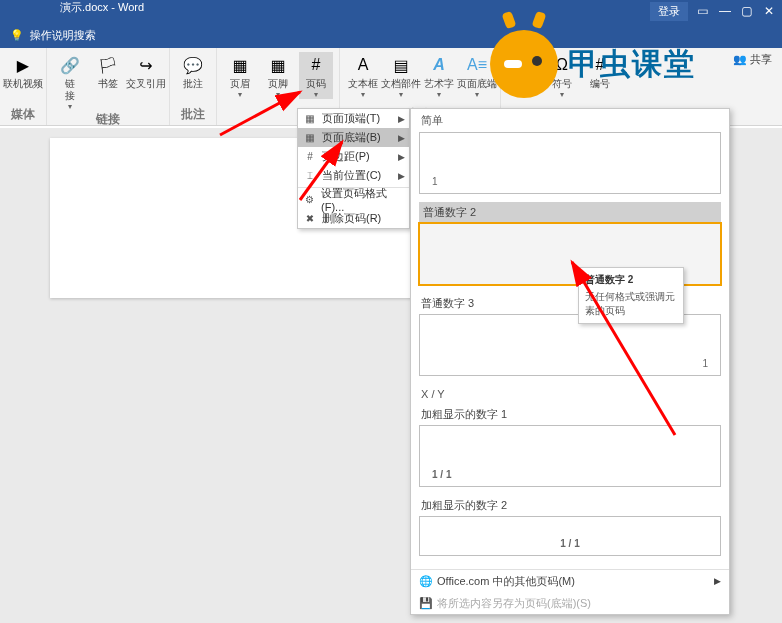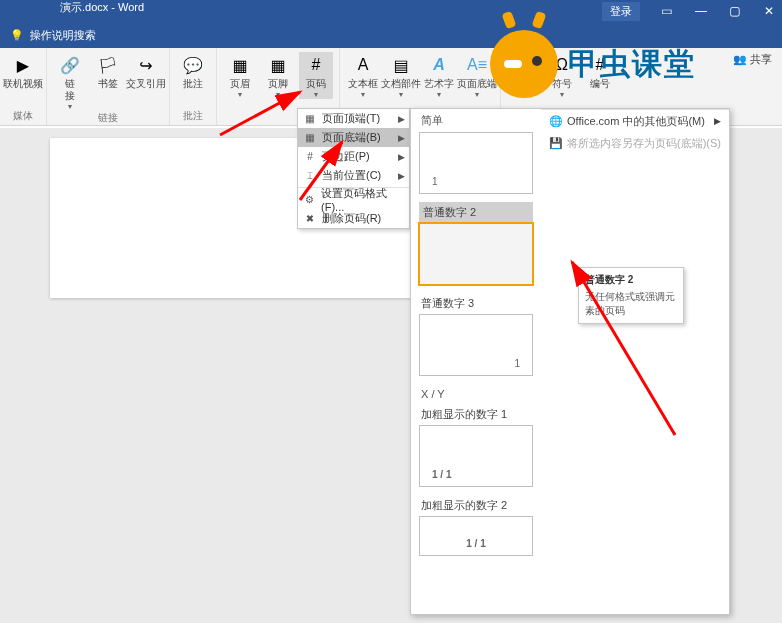--- a/index.html
+++ b/index.html
@@ -1,48 +1,48 @@
 <!DOCTYPE html>
 <html><head>
 <meta charset="utf-8">
 <style>
   * { box-sizing: border-box; margin: 0; padding: 0; font-family: "Microsoft YaHei", sans-serif; }
   body { width: 782px; height: 623px; background: #fff; overflow: hidden; position: relative; }
 
   .titlebar { background: #2b579a; height: 22px; display: flex; color: #fff; font-size: 11px; }
   .titlebar .title { margin-left: 60px; }
   .titlebar .spacer { flex: 1; }
-  .titlebar .btns { display: flex; align-items: center; gap: 20px; margin-right: 6px; }
+  .titlebar .btns { display: flex; align-items: center; gap: 8px; margin-right: 6px; }
   .titlebar .login { background: #3a67ab; padding: 2px 8px; font-size: 11px; }
   .titlebar .icon { width: 14px; height: 14px; display: flex; align-items: center; justify-content: center; font-size: 12px; }
 
   .searchbar { background: #2b579a; height: 26px; display: flex; align-items: center; color: #fff; font-size: 11px; padding-left: 10px; }
   .searchbar .bulb { margin-right: 6px; }
 
   .ribbon { background: #f3f3f3; height: 78px; border-bottom: 1px solid #d4d4d4; display: flex; }
   .rgroup { display: flex; flex-direction: column; align-items: center; border-right: 1px solid #e1e1e1; padding: 4px 6px 0 6px; }
   .rgroup .icons { display: flex; gap: 4px; }
   .rbtn { display: flex; flex-direction: column; align-items: center; justify-content: flex-start; width: 34px; padding-top: 2px; }
   .rbtn .ico { width: 22px; height: 22px; display: flex; align-items: center; justify-content: center; }
   .rbtn .lbl { font-size: 10px; color: #444; text-align: center; line-height: 12px; margin-top: 2px; white-space: pre; }
   .rbtn .caret { font-size: 8px; color: #666; }
-  .grouplabel { font-size: 10px; color: #777; margin-top: auto; padding-bottom: 2px; }
+  .grouplabel { font-size: 12px; color: #777; margin-top: auto; padding-bottom: 2px; font-weight: bold; }
   .share { margin-left: auto; padding: 4px 10px; font-size: 11px; color: #444; }
 
   .doc { position: absolute; left: 0; right: 0; top: 128px; bottom: 0; background: #eaeaea; }
   .page { position: absolute; left: 50px; top: 10px; width: 520px; height: 160px; background: #fff; box-shadow: 0 1px 3px rgba(0,0,0,.2); }
 
   .dropdown { position: absolute; left: 297px; top: 108px; width: 113px; background: #fff; border: 1px solid #c8c8c8; box-shadow: 2px 2px 4px rgba(0,0,0,.2); font-size: 11px; color: #333; z-index: 5; }
   .dropdown .row { display: flex; align-items: center; height: 19px; padding: 0 4px; position: relative; }
   .dropdown .row .ico2 { width: 16px; text-align: center; font-size: 10px; color: #555; margin-right: 4px; }
   .dropdown .row .arrow { position: absolute; right: 4px; font-size: 9px; color: #555; }
   .dropdown .row.sel { background: #c5c5c5; }
   .dropdown .sep { height: 1px; background: #e0e0e0; margin: 2px 0; }
 
-  .gallery { position: absolute; left: 410px; top: 108px; width: 320px; bottom: 8px; background: #fff; border: 1px solid #c8c8c8; box-shadow: 2px 2px 6px rgba(0,0,0,.25); z-index: 6; display: flex; font-size: 11px; color: #333; overflow: hidden; }
+  .gallery { position: absolute; left: 410px; top: 108px; width: 320px; bottom: 8px; background: #fff; border: 1px solid #c8c8c8; box-shadow: 2px 2px 6px rgba(0,0,0,.25); z-index: 6; display: flex; flex-direction: column; font-size: 11px; color: #333; overflow: hidden; }
   .gallery .scroll { flex: 1; overflow-y: auto; padding: 0 8px 4px 8px; }
   .gallery .sechdr { font-size: 11px; color: #555; padding: 4px 0 4px 2px; }
   .gallery .itemname { font-size: 11px; color: #444; padding: 3px 0 3px 2px; }
   .gallery .preview { border: 1px solid #bfbfbf; height: 62px; background: #fff; position: relative; margin-bottom: 8px; }
   .gallery .preview.sel { border: 1px solid #f2a100; outline: 1px solid #f2a100; background: #f4f4f4; }
   .gallery .preview .num { position: absolute; font-size: 10px; color: #666; }
   .gallery .footer { border-top: 1px solid #e0e0e0; }
   .gallery .footer .frow { display: flex; align-items: center; height: 22px; padding: 0 8px; font-size: 11px; color: #444; }
   .gallery .footer .frow.disabled { color: #aaa; }
   .gallery .footer .frow .fico { width: 18px; color: #888; font-size: 11px; }

